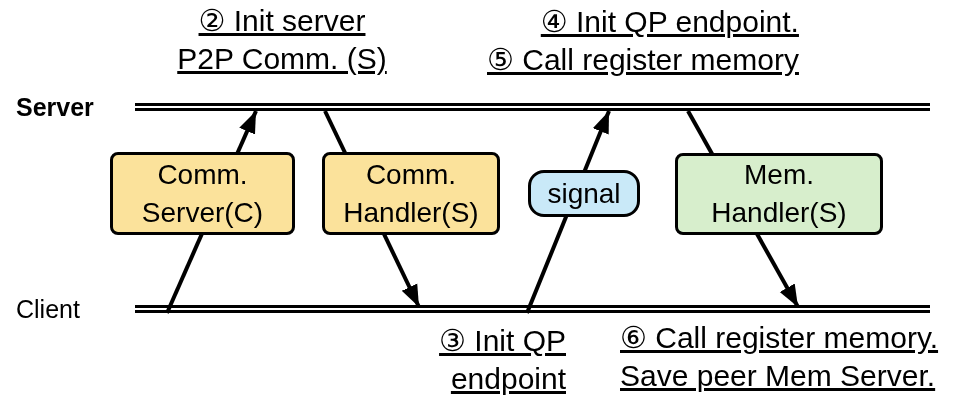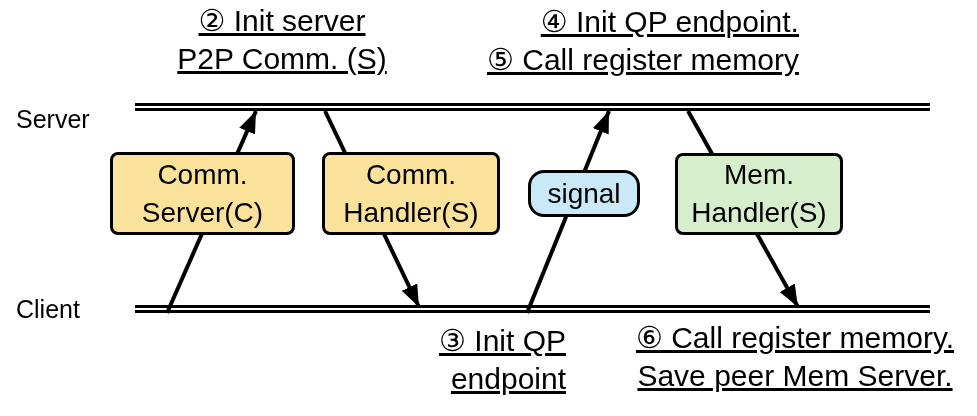--- a/index.html
+++ b/index.html
@@ -36,21 +36,21 @@
   #server-line { top: 103px; }
   #client-line { top: 305px; }
 
   .ll-label {
     position: absolute;
     font-size: 25px;
     line-height: 30px;
     z-index: 3;
     white-space: nowrap;
   }
-  #server-label { left: 16px; top: 104px; }
+  #server-label { left: 16px; top: 92px; font-weight: bold; }
   #client-label { left: 16px; top: 294px; }
 
   
   .box {
     position: absolute;
     z-index: 2;
     border: 3px solid #000;
     border-radius: 8px;
     box-sizing: border-box;
     display: flex;
@@ -58,36 +58,36 @@
     align-items: center;
     justify-content: center;
     text-align: center;
     font-size: 28px;
     line-height: 38px;
     white-space: nowrap;
   }
   #box-comm-c { left: 110px; top: 152px; width: 185px; height: 83px; }
   #box-comm-s { left: 322px; top: 152px; width: 178px; height: 83px; }
   #box-signal { left: 528px; top: 170px; width: 112px; height: 47px; border-radius: 16px; line-height: 34px; }
-  #box-mem-s  { left: 675px; top: 153px; width: 168px; height: 82px; }
+  #box-mem-s  { left: 675px; top: 153px; width: 208px; height: 82px; }
 
   
   .ann {
     position: absolute;
     z-index: 3;
     font-size: 30px;
     line-height: 38px;
     white-space: nowrap;
     text-decoration: underline;
   }
   #ann-step2   { left: 140px; top: 2px;   width: 284px; text-align: center; }
   #ann-steps45 { left: 487px; top: 3px;   text-align: right; }
   #ann-step1   { left: 60px;  top: 322px; width: 256px; text-align: center; }
   #ann-step3   { left: 406px; top: 322px; width: 160px; text-align: right; }
-  #ann-step6   { left: 620px; top: 319px; width: 350px; text-align: center; }
+  #ann-step6   { left: 620px; top: 319px; width: 350px; text-align: left; }
 </style>
 </head>
 <body>
 
 <div class="canvas">
 
   <svg class="arrows-svg" viewBox="0 0 977 416" xmlns="http://www.w3.org/2000/svg">
     <defs>
       <marker id="ah" viewBox="0 0 10 10" refX="10" refY="5" markerWidth="5.5" markerHeight="5.5" orient="auto">
         <path class="ah-path" d="M 0 1.1 L 10 5 L 0 8.9 Z"></path>

